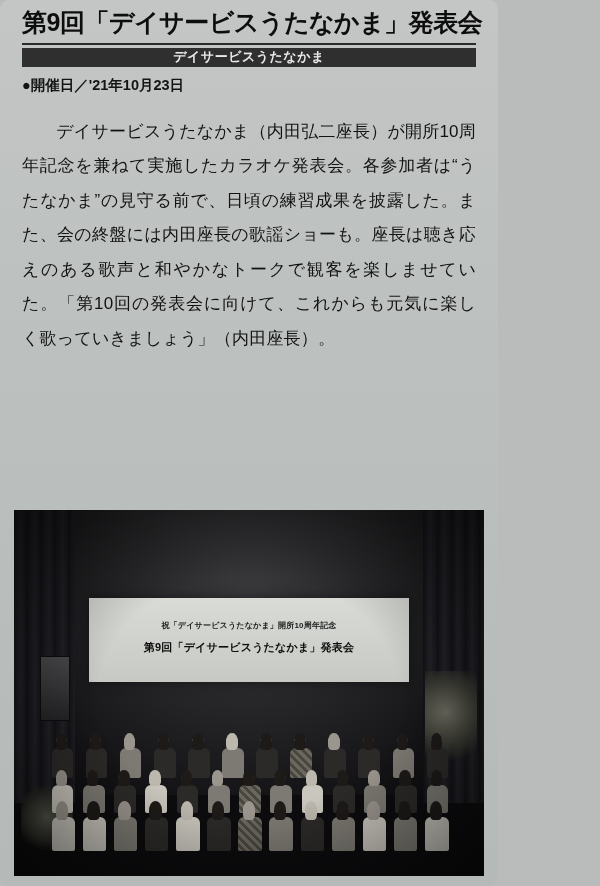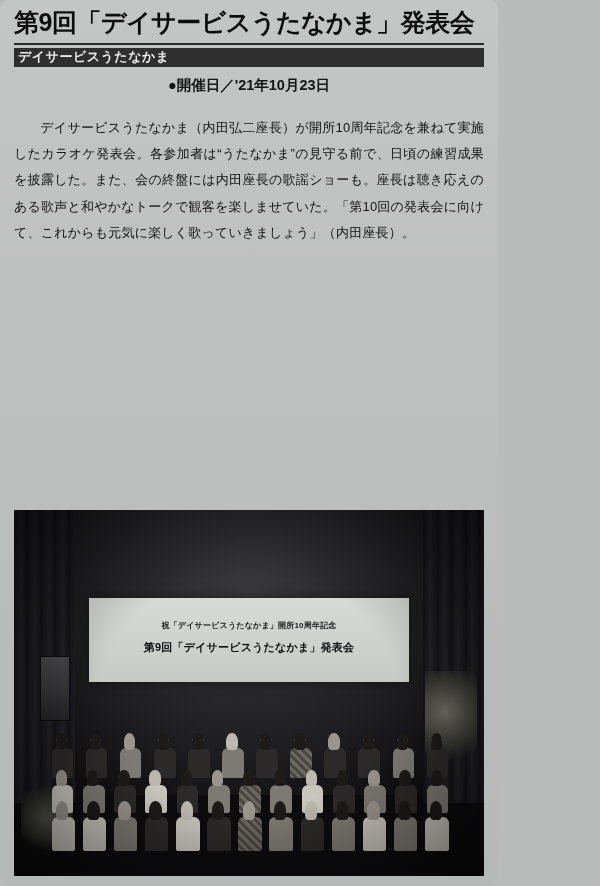--- a/index.html
+++ b/index.html
@@ -13,21 +13,21 @@
     font-family: "Liberation Sans", sans-serif;
     color: #111;
     overflow: hidden;
   }
   .page {
     position: relative;
     width: 498px;
     height: 886px;
     background: linear-gradient(180deg, #c3c6c4 0%, #bcc0be 40%, #b5b9b7 100%);
     box-sizing: border-box;
-    padding: 0 14px;
+    padding: 0 22px;
     border-radius: 9px;
   }
   
   .title-block {
     padding-top: 8px;
   }
   .article-title {
     font-size: 25px;
     font-weight: bold;
     letter-spacing: -0.5px;
@@ -43,37 +43,37 @@
   
   .subtitle-bar {
     margin-top: 3px;
     background: #2f2f2f;
     color: #e9e9e9;
     font-size: 13px;
     font-weight: bold;
     letter-spacing: 0.5px;
     padding: 2px 4px 3px 4px;
     line-height: 1.1;
+    text-align: center;
   }
   
   .meta {
     margin-top: 7px;
     font-size: 14.5px;
     line-height: 1.55;
     font-weight: bold;
     color: #141414;
-    text-align: center;
   }
   .meta-row {
     white-space: nowrap;
   }
   
   .body-text {
     margin-top: 18px;
-    font-size: 13px;
+    font-size: 17px;
     line-height: 2.03;
     color: #121212;
     text-align: justify;
     text-justify: inter-character;
     letter-spacing: 0.2px;
   }
   .body-text p {
     margin: 0;
     text-indent: 1em;
   }

